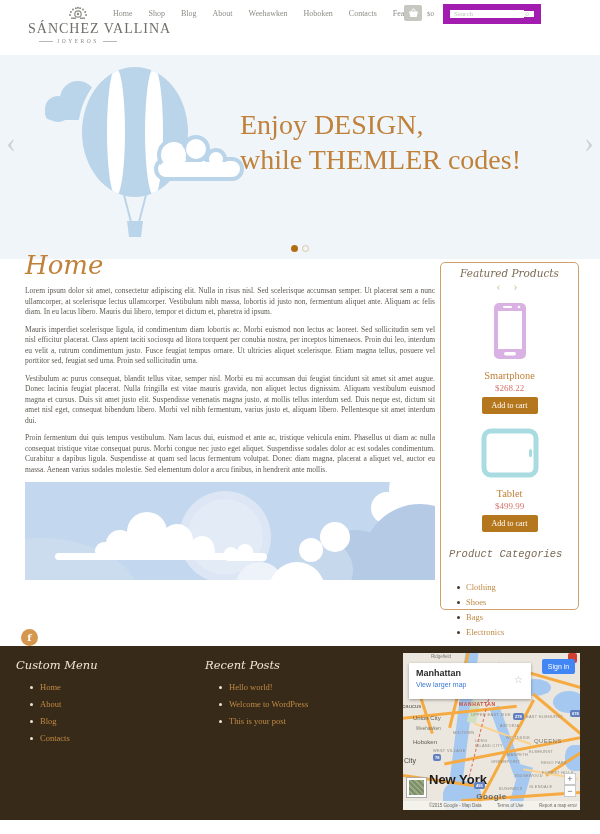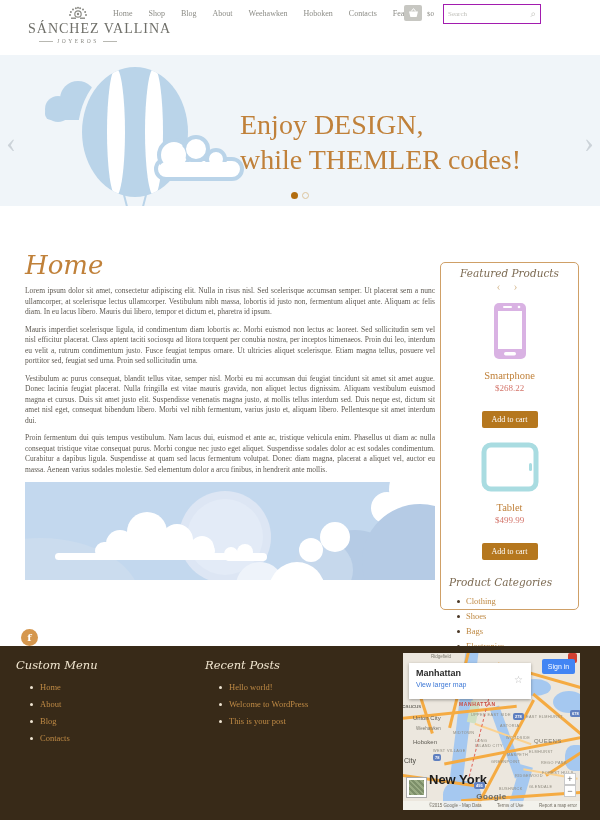--- a/index.html
+++ b/index.html
@@ -9,27 +9,27 @@
   
   .header { position:absolute; top:0; left:0; width:600px; height:55px; background:#fff; }
   .logo { position:absolute; left:28px; top:5px; width:100px; text-align:center; color:#7d7d77; }
   .logo-name { font-size:14px; letter-spacing:1px; white-space:nowrap; color:#6f6f69; }
   .logo-sub { display:flex; align-items:center; gap:4px; justify-content:center; font-size:5.5px; letter-spacing:2.5px; color:#8b8b85; margin-top:1px; }
   .logo-sub i { display:block; width:14px; height:1px; background:#b8b8b2; }
   .nav { position:absolute; left:113px; top:9px; display:flex; gap:16px; font-size:8px; color:#8c8c86; }
   .nav span { cursor:pointer; white-space:nowrap; }
   .cart-btn { position:absolute; left:404px; top:5px; width:18px; height:16px; background:#c7c7c2; border-radius:2px; display:flex; align-items:center; justify-content:center; }
   .cart-amount { position:absolute; left:427px; top:10px; font-size:7px; color:#8c8c86; }
-  .searchbox { position:absolute; left:443px; top:4px; width:98px; height:20px; border:1px solid #a21caf; background:#fff; display:flex; align-items:center; }
+  .searchbox { position:absolute; left:443px; top:4px; width:98px; height:20px; border:7px solid #a21caf; background:#fff; display:flex; align-items:center; }
   .searchbox input { flex:1; border:0; outline:none; font-size:7px; color:#555; padding:0 4px; font-family:"Liberation Serif",serif; min-width:0; }
   .searchbox input::placeholder { color:#c0c0ba; }
   .search-glyph { color:#c0c0ba; font-size:10px; padding-right:4px; }
 
   
-  .hero { position:absolute; top:55px; left:0; width:600px; height:151px; background:#f0f5f9; overflow:hidden;padding-left:33px; }
+  .hero { position:absolute; top:55px; left:0; width:600px; height:204px; background:#f0f5f9; overflow:hidden;padding-left:33px; }
   .balloon { position:absolute; left:20px; top:2px; width:230px; height:185px; }
   .hero-heading { position:absolute; left:240px; top:52px; font-size:28px; line-height:35px; color:#c0813a; }
   .hero-arrow { position:absolute; top:72px; font-size:30px; color:#ccd3d9; line-height:30px; cursor:pointer; }
   .hero-arrow.prev { left:6px; }
   .hero-arrow.next { right:6px; }
   .dots { position:absolute; bottom:7px; left:50%; transform:translateX(-50%); display:flex; gap:4px; }
   .dot { width:7px; height:7px; border-radius:50%; cursor:pointer; }
   .dot.active { background:#b26d10; }
   .dot.inactive { background:#f0f5f9; border:1px solid #ddc59e; }
 
@@ -40,22 +40,22 @@
   .clouds-img { display:block; width:410px; height:98px; margin-top:3px; }
 
   
   .sidebar { position:absolute; left:440px; top:262px; width:139px; height:348px; border:1px solid #cfa067; border-radius:5px; background:#fff; padding:4px 8px; }
   .widget-title { font-style:italic; font-family:"DejaVu Serif",serif; font-size:10.5px; color:#7c6a52; }
   .fp-head { display:flex; justify-content:space-between; align-items:center;flex-direction:column; }
   .fp-arrows { color:#d9bf9a; font-size:12px; letter-spacing:5px; cursor:pointer; }
   .product { text-align:center; margin-top:8px; }
   .product-name { font-size:10.5px; color:#c0813a; margin-top:6px; cursor:pointer; }
   .product-price { font-size:9px; color:#d4756b; margin-top:2px; }
-  .add-btn { display:inline-block; margin-top:18px; background:#b5771e; color:#fff; font-size:8px; padding:4px 10px; border-radius:2px; cursor:pointer; }
-  .pc-title { margin:16px 0 8px 0; }
+  .add-btn { display:inline-block; margin-top:4px; background:#b5771e; color:#fff; font-size:8px; padding:4px 10px; border-radius:2px; cursor:pointer; }
+  .pc-title { margin:16px 0 22px 0;font-family:Liberation Mono, monospace; }
   .cat-list { list-style:none; margin-left:8px; }
   .cat-list li { display:flex; align-items:center; gap:6px; margin-bottom:5px; cursor:pointer; }
   .cat-list .bullet { width:3px; height:3px; border-radius:50%; background:#4a3826; }
   .cat-list .lbl { font-size:8.5px; color:#bf8a45; }
 
   
   .fb-circle { position:absolute; left:21px; top:629px; width:17px; height:17px; border-radius:50%; background:#d5974e; color:#fff; font-size:10px; font-weight:bold; text-align:center; line-height:17px; font-family:"DejaVu Serif",serif; cursor:pointer; }
   .footer { position:absolute; top:646px; left:0; width:600px; height:174px; background:#382a18; }
   .f-col { position:absolute; top:12px; }
   .f-col.c1 { left:16px; } .f-col.c2 { left:205px; }

